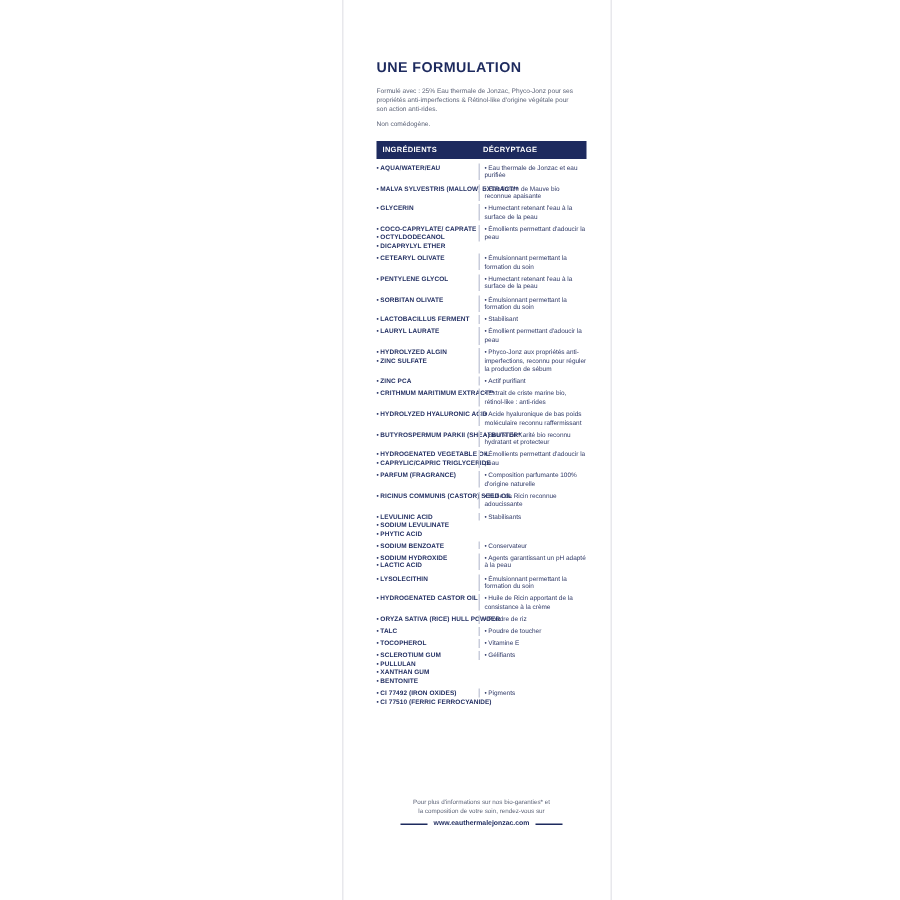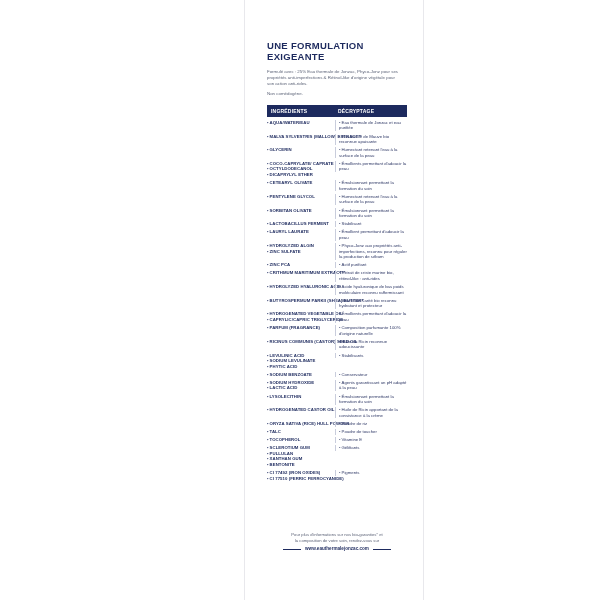--- a/index.html
+++ b/index.html
@@ -21,21 +21,20 @@
     position: absolute;
     left: 228px;
     top: 0px;
     width: 180px;
     height: 600px;
     background: #ffffff;
     border-left: 1px solid #e8e8ec;
     border-right: 1px solid #e8e8ec;
     box-sizing: border-box;
     padding: 0;
-    margin-left: 16px;
   }
   .inner {
     position: absolute;
     left: 22px;
     top: 40px;
     width: 140px;
   }
   .title {
     color: #1d2a5e;
     font-size: 9.5px;
@@ -149,21 +148,20 @@
 </style>
 </head>
 <body>
 
 <div id="page">
   <div class="panel">
     <div class="inner">
 
       <div class="title">
         <div>UNE FORMULATION</div>
-        <div>EXIGEANTE</div>
       </div>
 
       <p class="intro">Formulé avec : 25% Eau thermale de Jonzac, Phyco-Jonz pour ses propriétés anti-imperfections &amp; Rétinol-like d'origine végétale pour son action anti-rides.</p>
       <p class="intro-small">Non comédogène.</p>
 
       <div class="table">
         <div class="thead">
           <div class="th-left">INGRÉDIENTS</div>
           <div class="th-right">DÉCRYPTAGE</div>
         </div>

